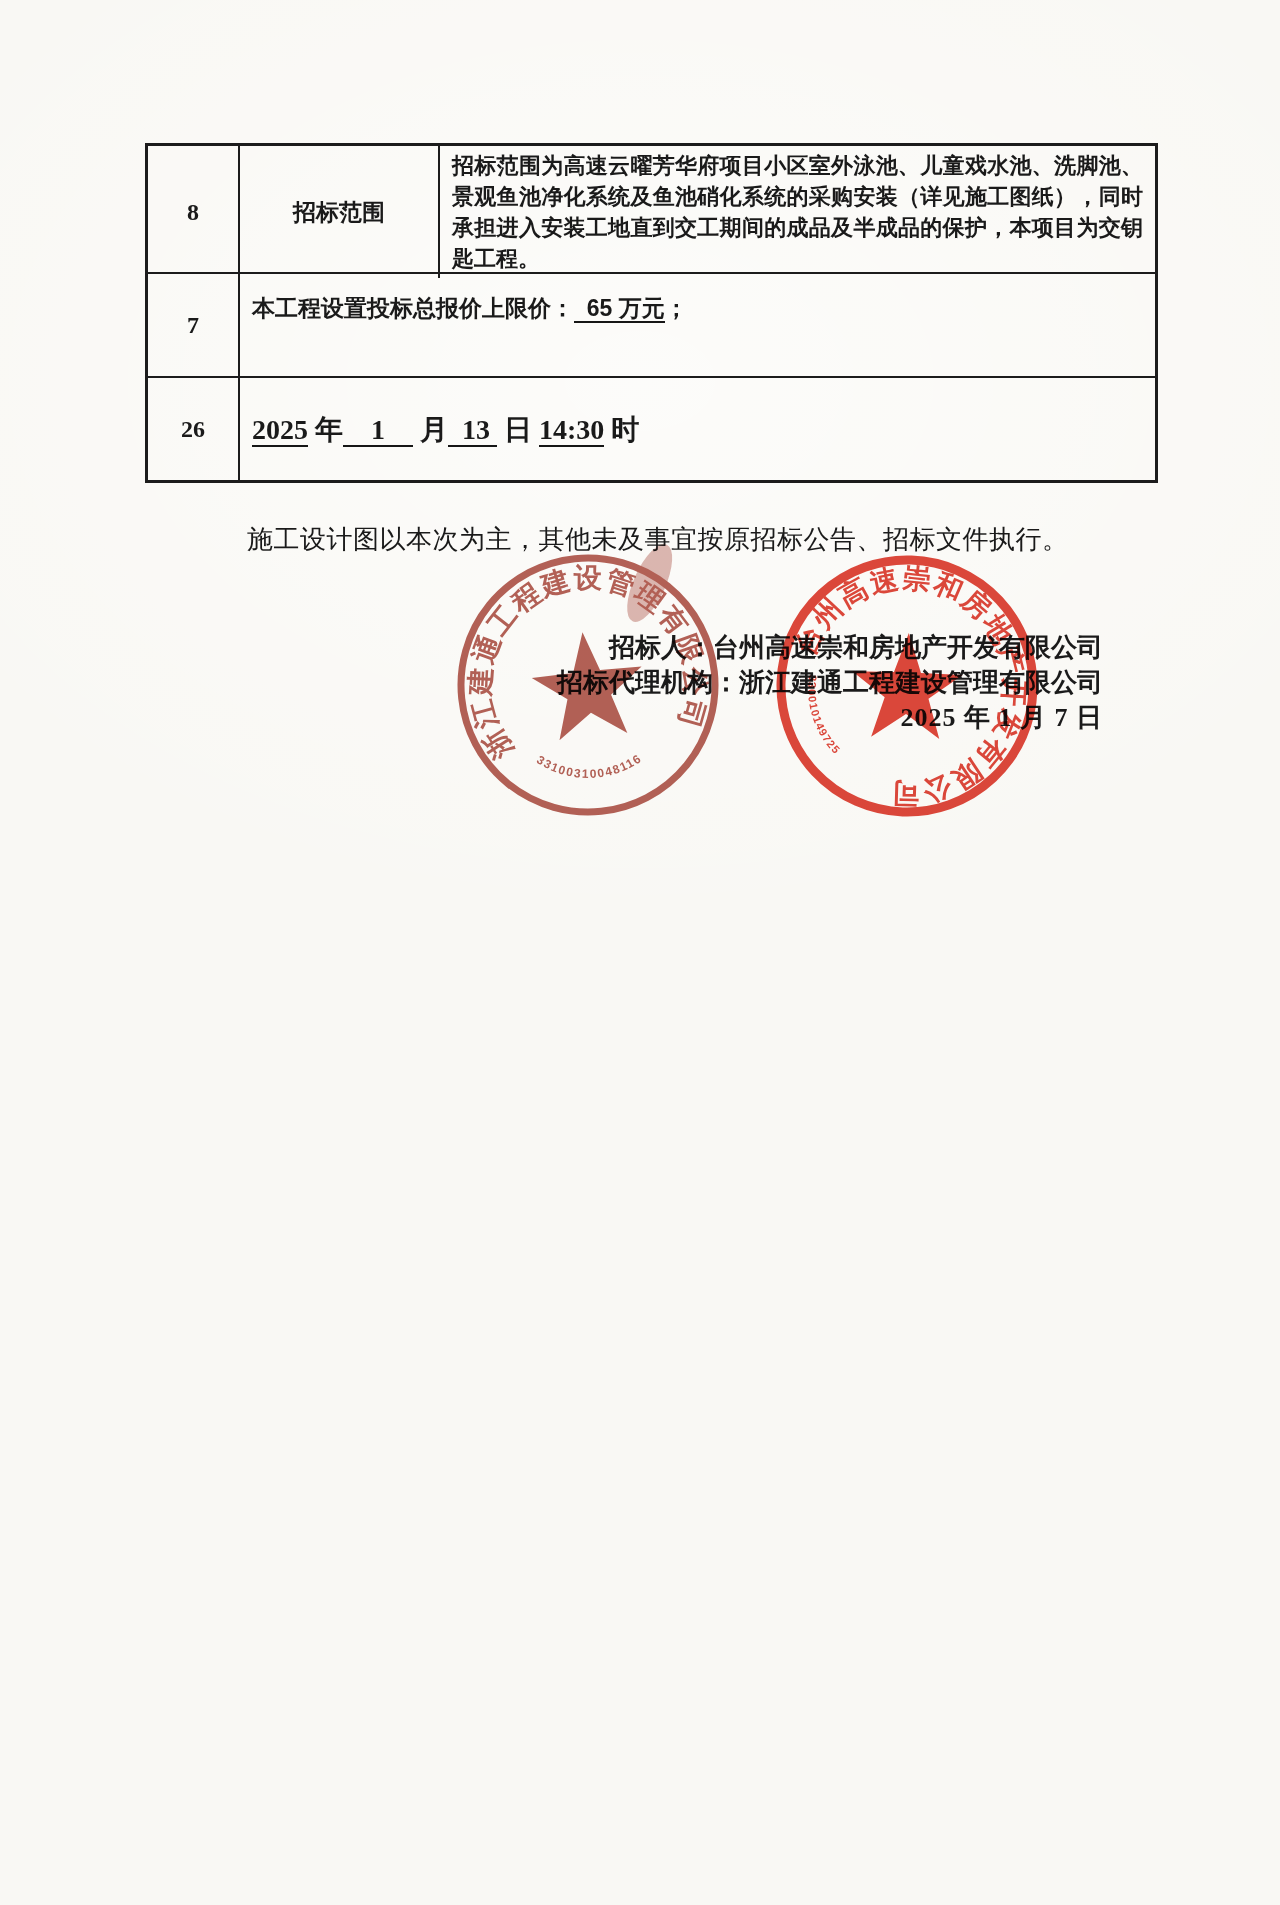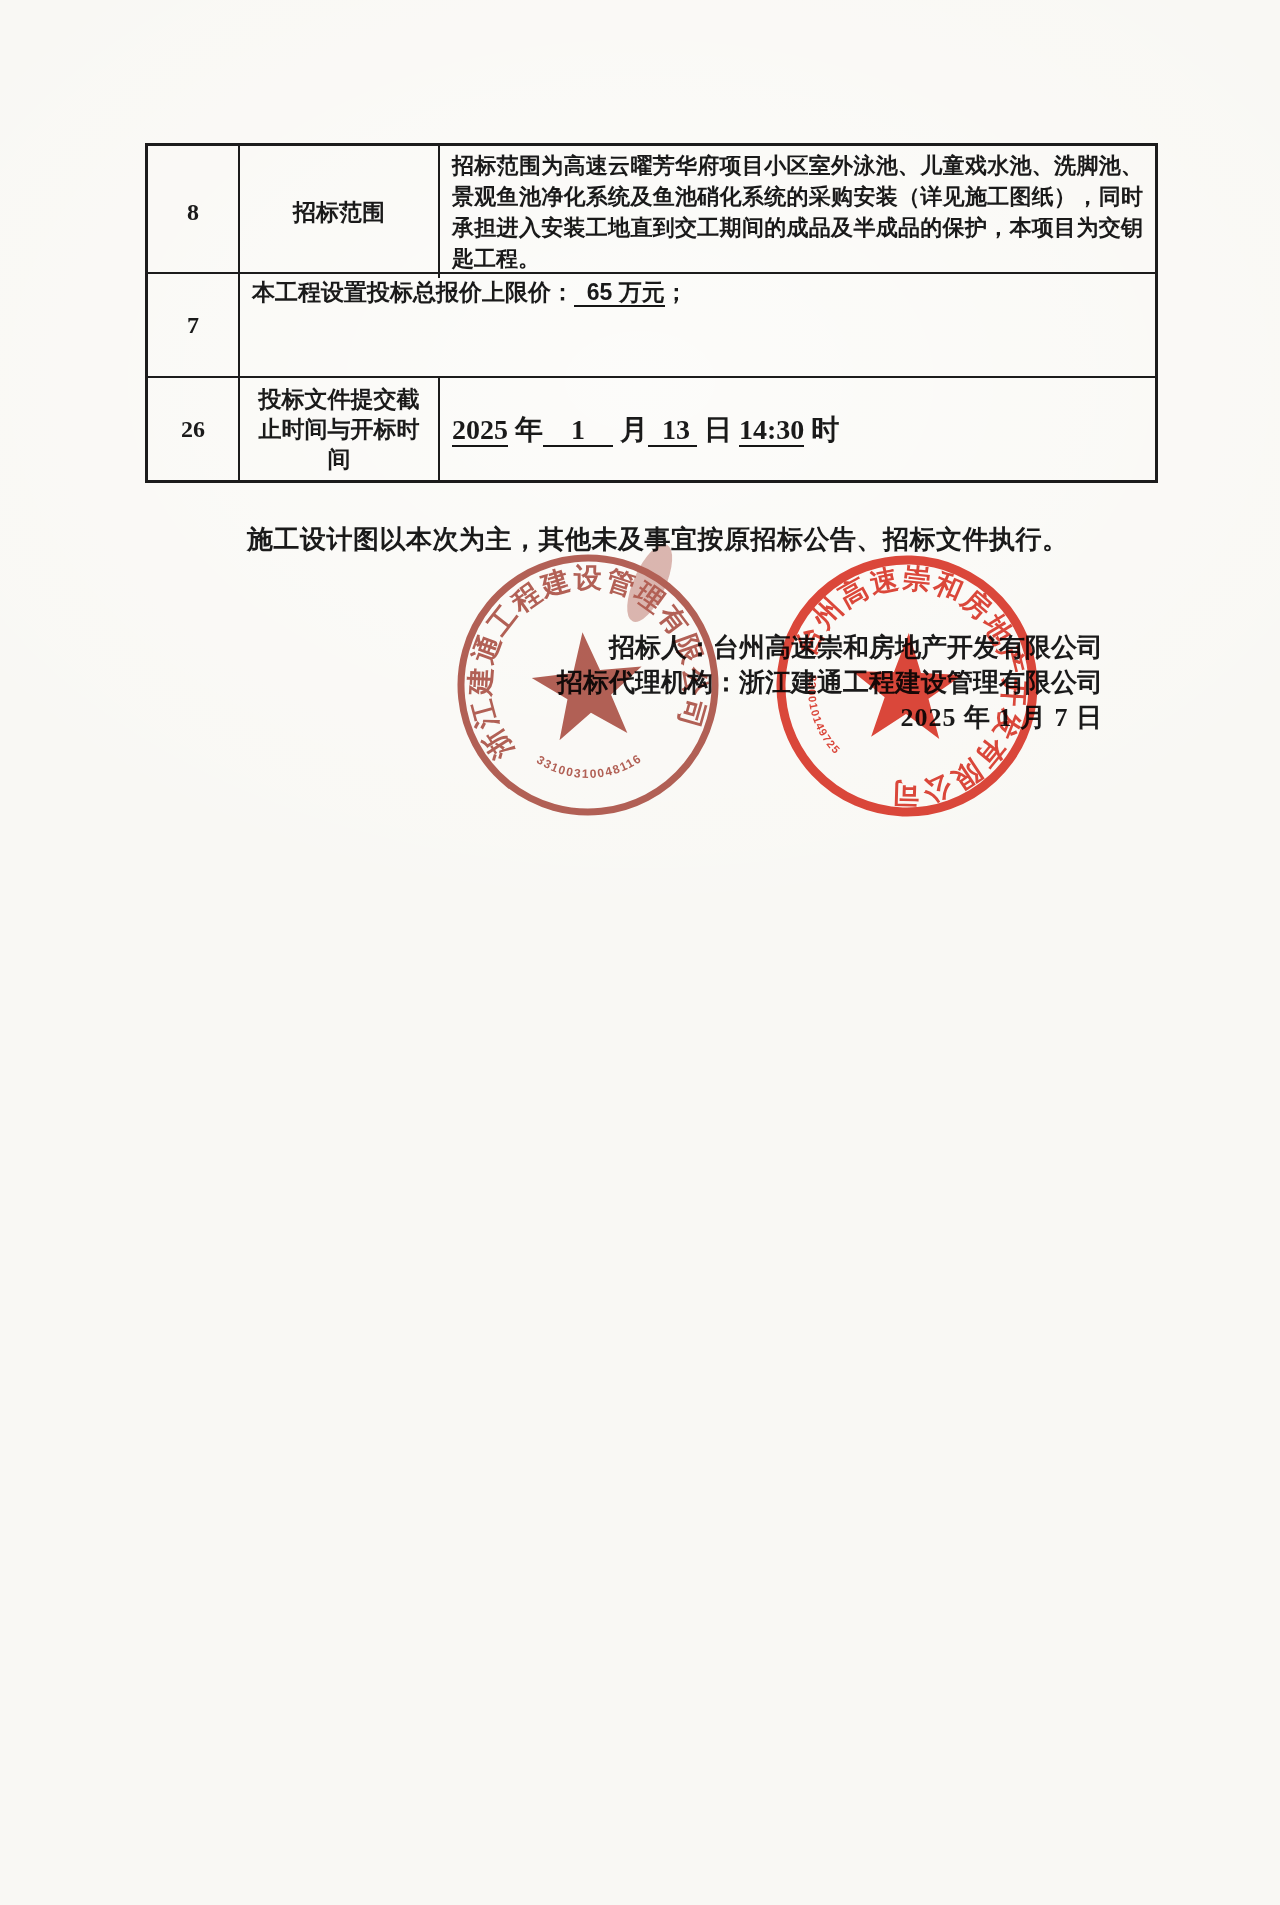--- a/index.html
+++ b/index.html
@@ -37,33 +37,33 @@
     padding:4px 14px;line-height:30px;
   }
   .cell-content{
     padding:4px 12px 4px 12px;
     font-size:22px;font-weight:bold;line-height:31px;
     text-align:justify;
   }
   .r1{height:126px;}
   .r2{height:102px;}
   .r3{height:102px;}
-  .r2 .cell-content{font-size:23px;line-height:33px;padding-top:2px;}
+  .r2 .cell-content{font-size:23px;line-height:33px;padding-top:18px;}
   .r3 .cell-content{display:flex;align-items:center;text-align:left;}
   .just{text-align:justify;}
   .u{border-bottom:2px solid #161616;white-space:pre;}
   .pre{white-space:pre;}
   .date-line{
     font-family:"Liberation Serif",serif;
     font-size:28px;font-weight:bold;white-space:pre;
   }
   
   .note{
     position:absolute;left:247px;top:522px;
-    font-size:26px;font-weight:bold;letter-spacing:.5px;
+    font-size:26px;font-weight:normal;letter-spacing:.5px;
   }
   .signature{
     position:absolute;right:177px;top:630px;
     text-align:right;font-size:26px;font-weight:bold;
     line-height:35px;z-index:1;
   }
   .sig-date{font-family:"Liberation Serif",serif;letter-spacing:1px;}
   
   .stamp{
     position:absolute;mix-blend-mode:multiply;overflow:visible;z-index:2;
@@ -105,23 +105,20 @@
       </div>
       <div class="cell cell-content">
         <div><span class="pre">本工程设置投标总报价上限价：</span><span class="u">  65 万元</span><span>；</span></div>
       </div>
     </div>
 
     <div class="trow r3">
       <div class="cell cell-num">
         <span>26</span>
       </div>
-      <div class="cell cell-label">
-        <span>投标文件提交截止时间与开标时间</span>
-      </div>
       <div class="cell cell-content">
         <div class="date-line"><span class="u">2025</span><span> 年</span><span class="u">    1    </span><span> 月</span><span class="u">  13 </span><span> 日 </span><span class="u">14:30</span><span> 时</span></div>
       </div>
     </div>
 
   </div>
 
   <div class="note">施工设计图以本次为主，其他未及事宜按原招标公告、招标文件执行。</div>
 
   <div class="signature">

